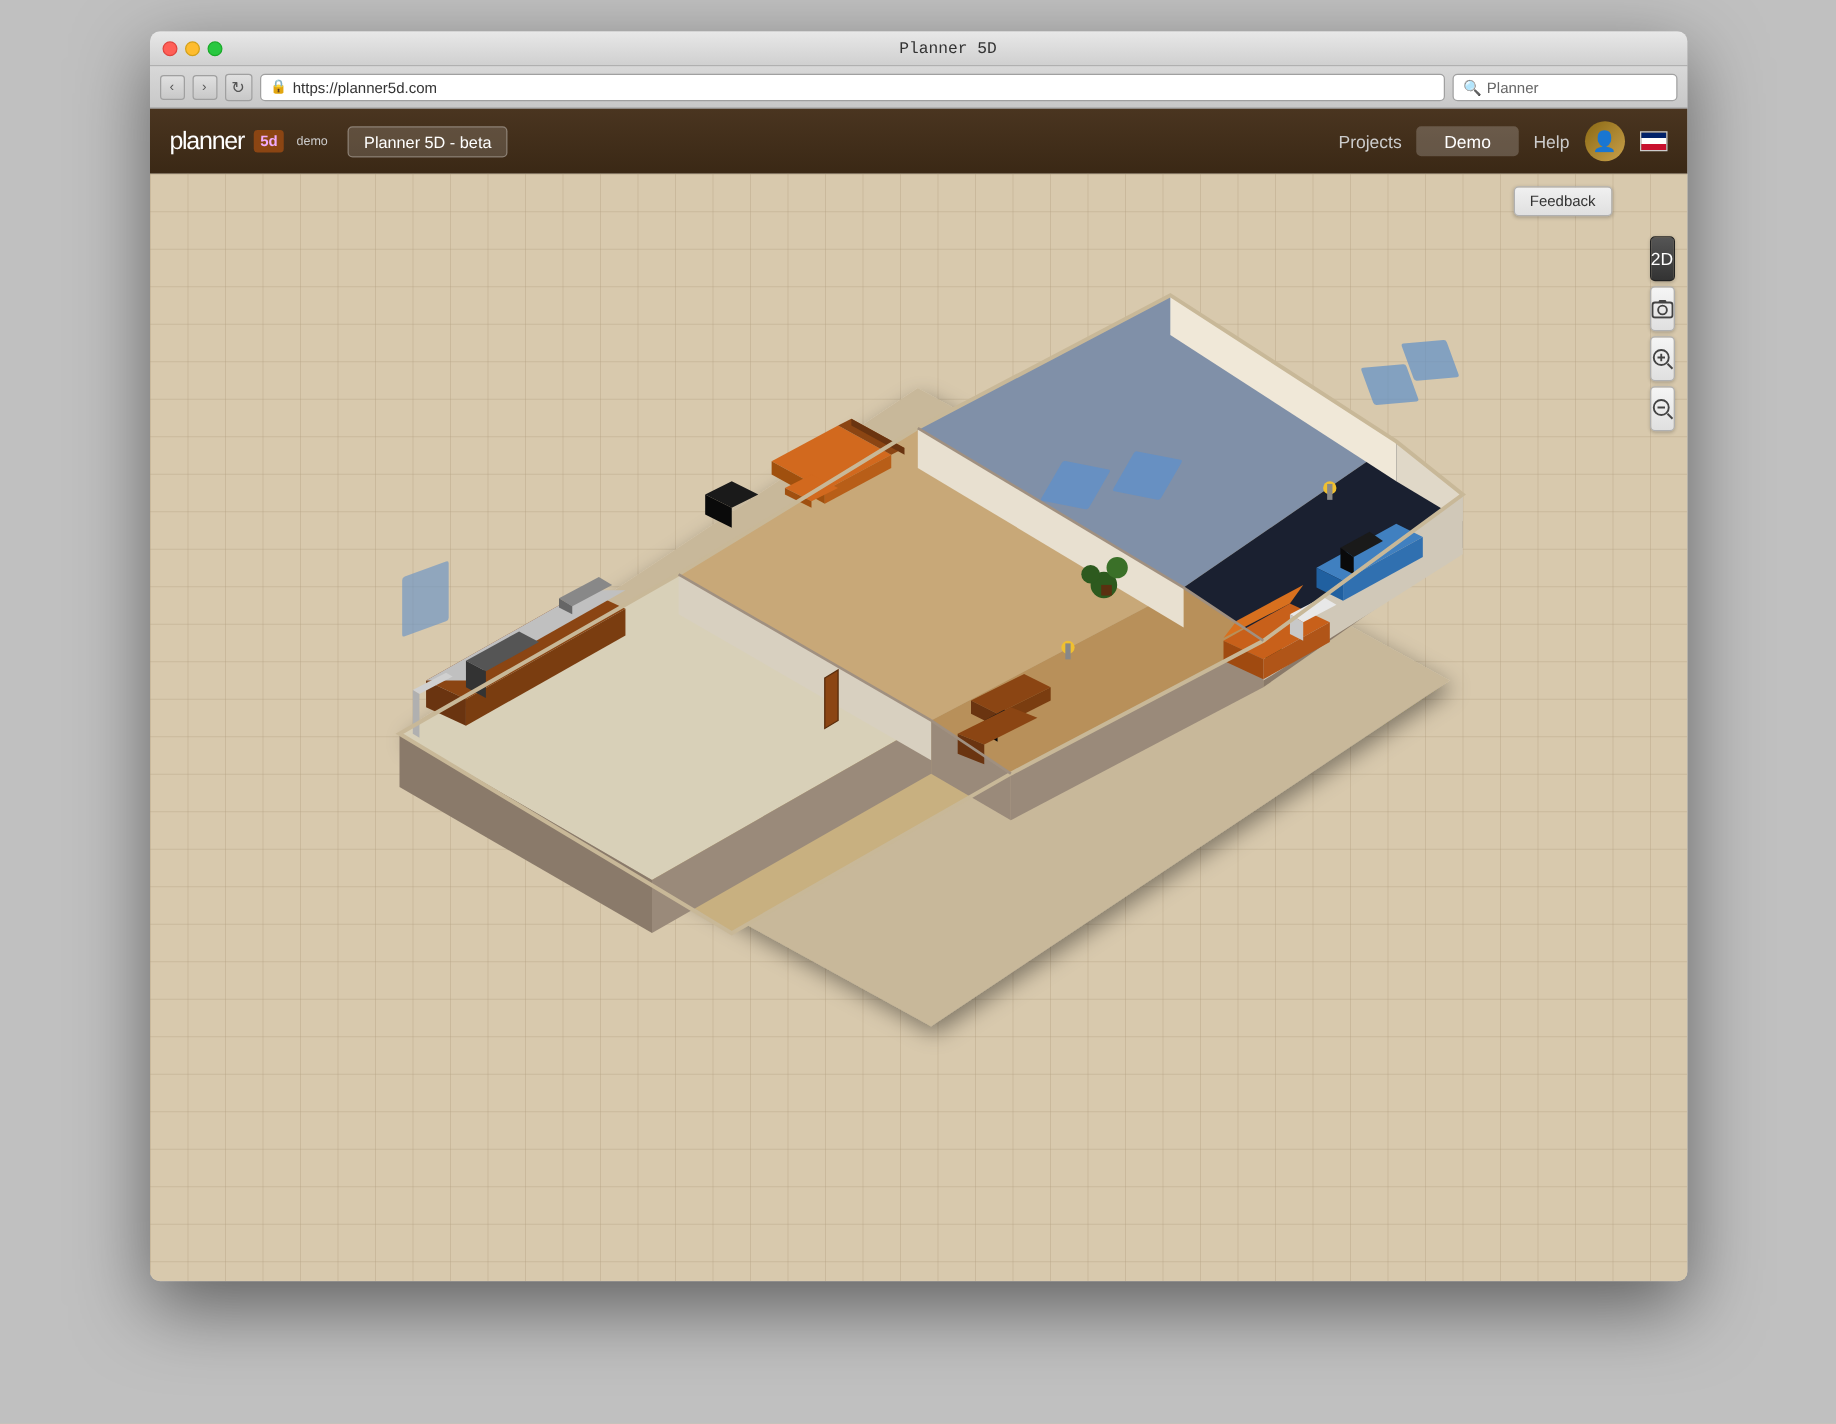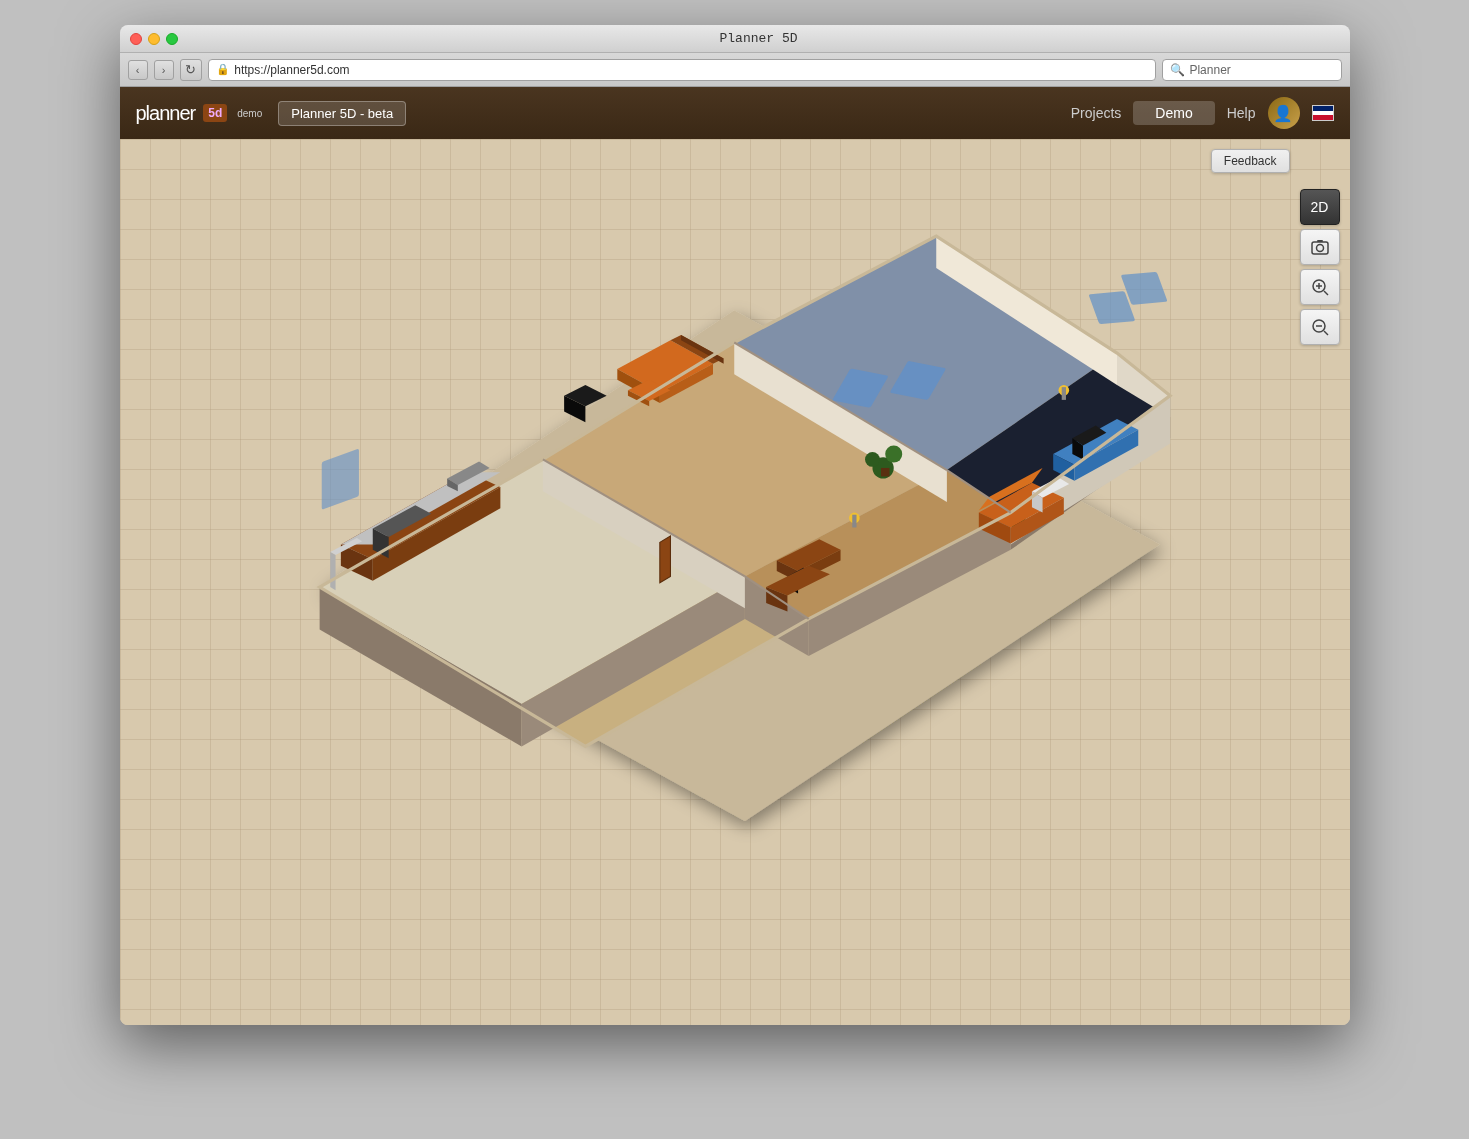--- a/index.html
+++ b/index.html
@@ -239,21 +239,21 @@
     
     .right-toolbar {
       position: absolute;
       right: 10px;
       top: 50px;
       display: flex;
       flex-direction: column;
       gap: 4px;
     }
     .toolbar-btn {
-      width: 40px;
+      width: 20px;
       height: 36px;
       background: linear-gradient(to bottom, #f5f5f5, #e0e0e0);
       border: 1px solid #b0b0b0;
       border-radius: 4px;
       display: flex;
       align-items: center;
       justify-content: center;
       cursor: pointer;
       font-size: 14px;
       color: #444;

